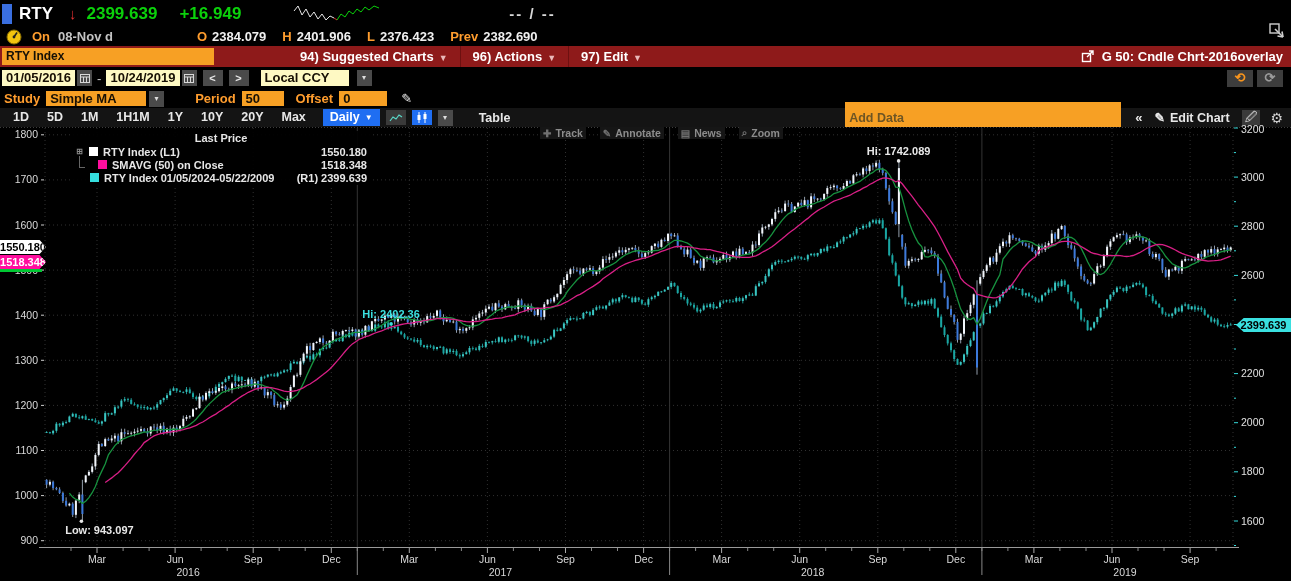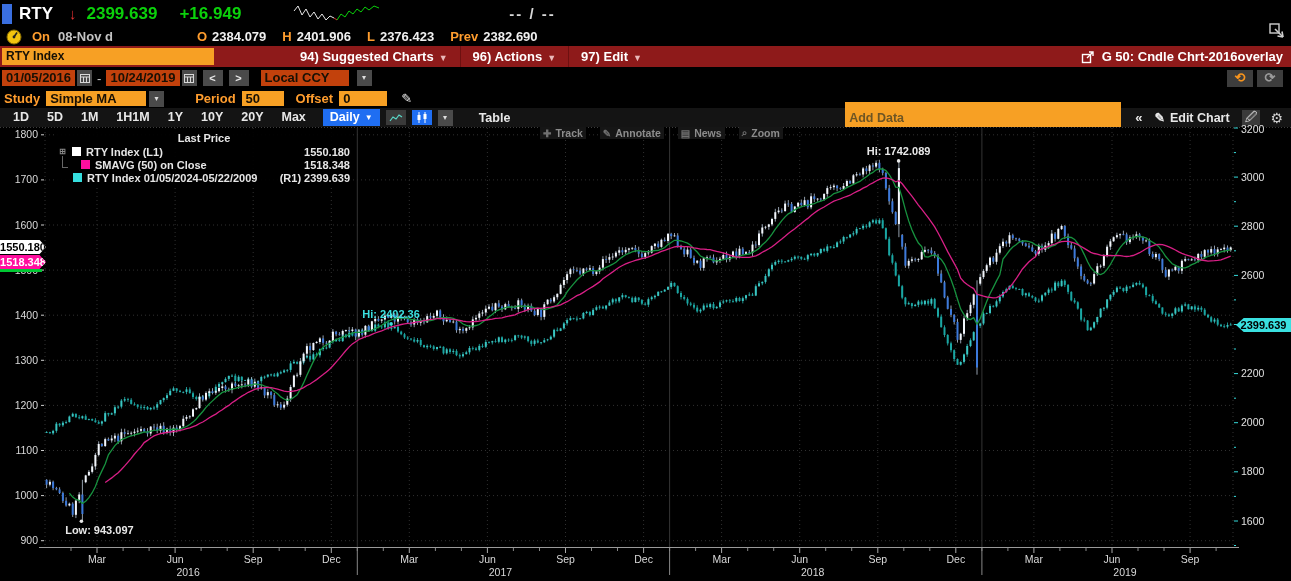--- a/index.html
+++ b/index.html
@@ -24,25 +24,25 @@
   .datetx{color:#c3c3c3;font-weight:bold;margin-left:8px;}
   
   .redbar{height:21px;background:#8e1a1a;font-size:13px;}
   .secfield{background:#f7a024;color:#161006;font-weight:bold;height:17px;line-height:17px;
     width:204px;padding:0 4px;margin:0 2px;}
   .menuwrap{display:flex;margin-left:72px;height:21px;align-items:center;}
   .menuitem{color:#fff;font-weight:bold;padding:0 12px;border-left:1px solid #6d1010;
     height:21px;line-height:21px;white-space:nowrap;}
   .menuitem:first-child{border-left:none;}
   .mcaret{color:#e9b9b9;font-size:9px;margin-left:5px;}
-  .redright{margin-left:auto;display:flex;align-items:center;color:#fff;font-weight:bold;
+  .redright{margin-left:auto;display:flex;align-items:flex-start;color:#fff;font-weight:bold;
     padding-right:8px;gap:7px;white-space:nowrap;}
   
   .row4{height:22px;background:#000;padding-left:2px;font-size:13px;gap:2px;}
-  .ofield{background:#c2410c;color:#181004;font-weight:bold;height:16px;line-height:16px;padding:0 4px;}
+  .ofield{background:#fef9c3;color:#181004;font-weight:bold;height:16px;line-height:16px;padding:0 4px;}
   .calbtn{width:15px;height:16px;background:#4a4a4a;display:flex;align-items:center;justify-content:center;}
   .dash{color:#ccc;margin:0 3px;}
   .navbtn{width:20px;height:16px;background:#4a4a4a;color:#e8e8e8;font-weight:bold;text-align:center;
     line-height:16px;margin-left:4px;font-size:11px;}
   .caretbtn{width:15px;height:16px;background:#4a4a4a;color:#ddd;text-align:center;line-height:16px;font-size:8px;}
   .undoredo{margin-left:auto;margin-right:8px;display:flex;gap:4px;}
   .urbtn{width:26px;height:17px;background:#3d3d3d;text-align:center;line-height:16px;font-size:13px;font-weight:bold;}
   
   .row5{height:19px;background:#000;padding-left:4px;font-size:13px;}
   .slabel{color:#ff9d2e;font-weight:bold;margin-right:6px;}
@@ -65,21 +65,21 @@
   .editchart{color:#e8e8e8;font-weight:bold;margin-left:12px;display:flex;gap:5px;align-items:center;}
   .gear{color:#cfcfcf;font-size:14px;margin:0 8px 0 10px;}
   .editicon2{color:#cfcfcf;font-size:12px;margin-left:12px;background:#3a3a3a;padding:0 3px;height:15px;line-height:15px;}
   
   #chartwrap{position:relative;width:1291px;height:454px;background:#000;overflow:visible;}
   #chart{position:absolute;left:0;top:0;overflow:visible;}
   #charttools{position:absolute;left:540px;top:0px;display:flex;gap:14px;font-size:10.5px;
     color:#8c8c8c;font-weight:bold;}
   #charttools .ct{display:flex;gap:4px;align-items:center;background:#161616;padding:0 3px;}
   #charttools .ci{color:#707070;font-size:10px;}
-  #legend{position:absolute;left:55px;top:4px;width:292px;background:rgba(0,0,0,.92);
+  #legend{position:absolute;left:72px;top:4px;width:292px;background:rgba(0,0,0,.92);
     font-size:11px;color:#e6e6e6;font-weight:bold;padding:1px 3px;}
   #legend .hdr{text-align:center;margin-bottom:1px;}
   .lrow{display:flex;align-items:center;height:13px;gap:5px;}
   .sw{width:9px;height:9px;flex:none;}
   .tree{width:9px;flex:none;color:#8a8a8a;font-size:8px;text-align:center;}
   .conn{width:9px;height:11px;flex:none;border-left:1px solid #666;border-bottom:1px solid #666;
     margin-top:-6px;margin-left:4px;width:5px;}
   .lval{margin-left:auto;}
   .badge{position:absolute;height:14px;line-height:14px;font-size:11px;font-weight:bold;
     text-align:center;z-index:5;}

